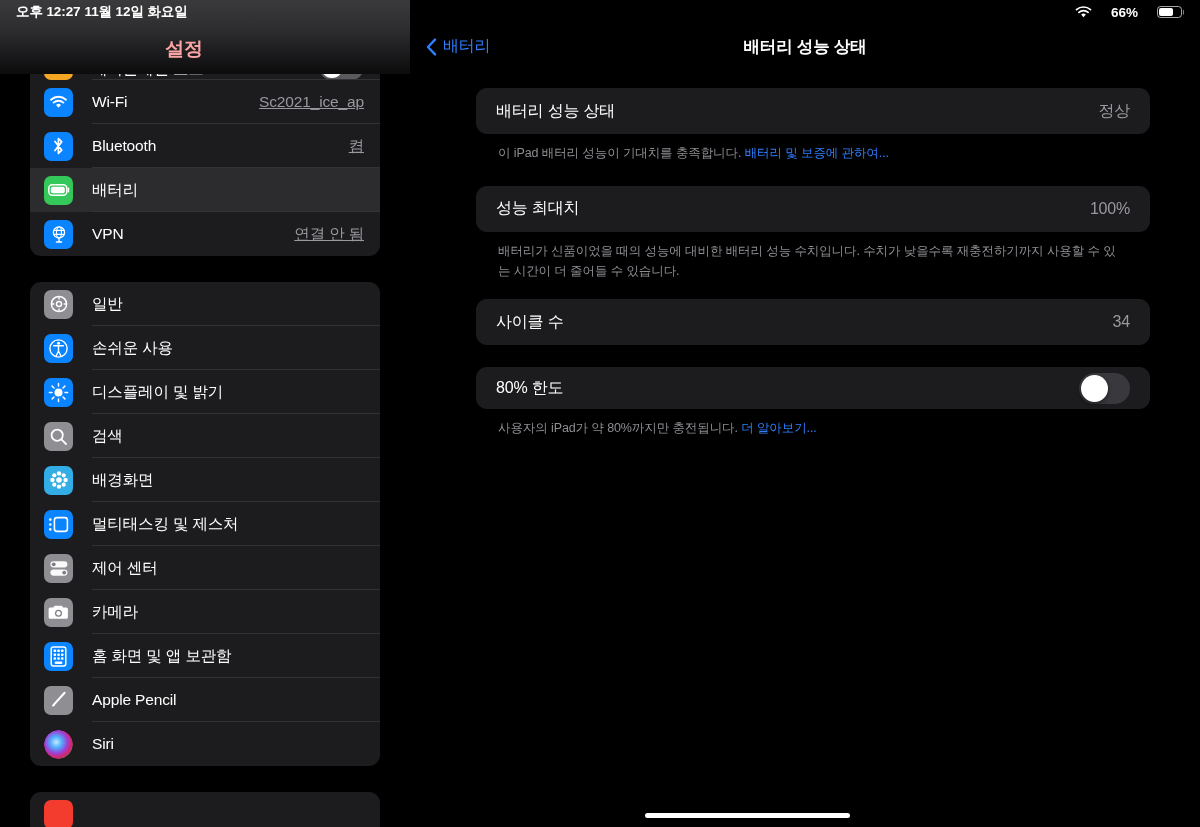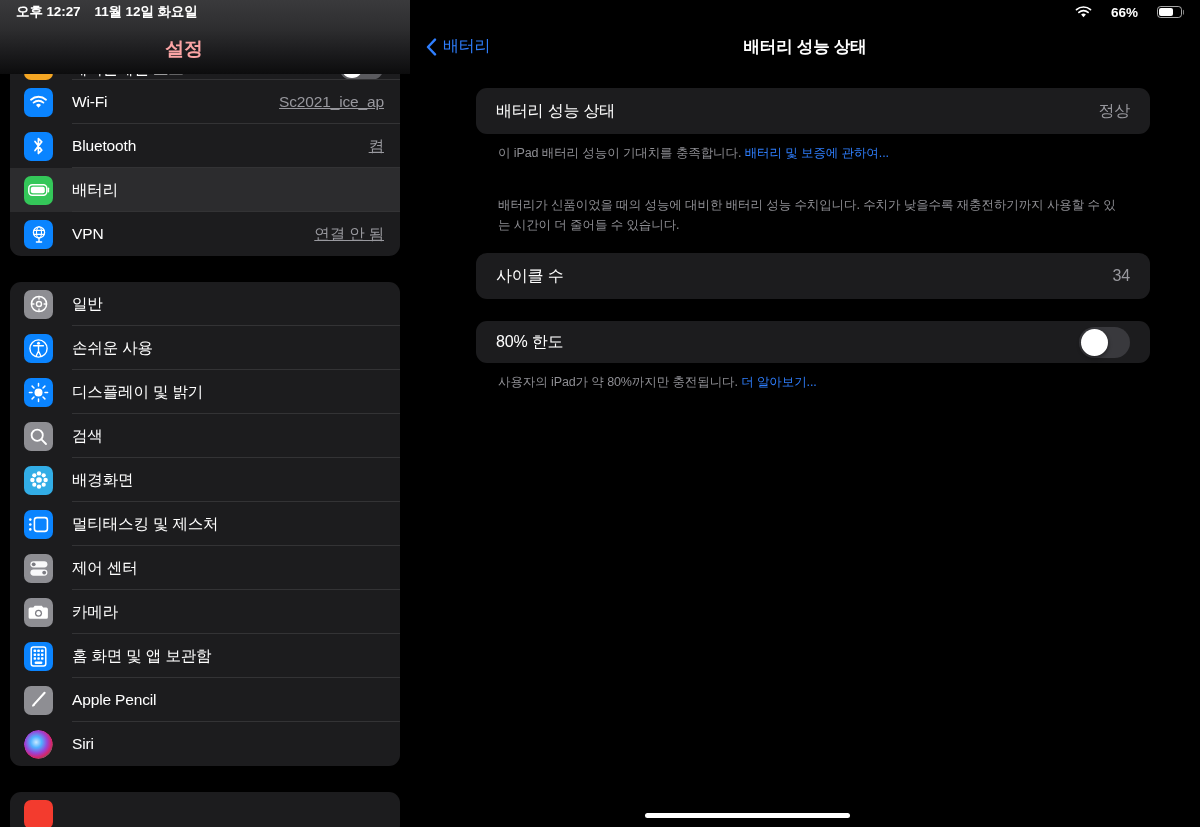--- a/index.html
+++ b/index.html
@@ -30,21 +30,21 @@
     display: flex;
     align-items: center;
     justify-content: space-between;
     padding: 0 18px 0 16px;
     z-index: 50;
     pointer-events: none;
   }
   .status-left {
     display: flex;
     align-items: center;
-    gap: 14px;
+    gap: 4px;
     font-size: 13.5px;
     font-weight: bold;
     color: #fff;
     letter-spacing: -0.1px;
   }
   .status-right {
     display: flex;
     align-items: center;
     gap: 19px;
     font-size: 13.5px;
@@ -107,21 +107,21 @@
     color: #fca5a5;
     z-index: 6;
     letter-spacing: -0.2px;
     margin-left: 10px;
   }
   .sidebar-scroll {
     position: absolute;
     top: 0; left: 0;
     width: 410px;
     height: 827px;
-    padding: 0 10px;
+    padding: 0 30px;
     z-index: 2;
   }
 
   .group {
     background: #1c1c1e;
     border-radius: 11px;
     overflow: hidden;
   }
   .group.g1 { margin-top: 58px; }
   .group.g2 { margin-top: 26px; }
@@ -591,20 +591,27 @@
           <span class="card-value">정상</span>
 
         </div>
       </div>
       <div class="footnote">
         <span>이 iPad 배터리 성능이 기대치를 충족합니다. </span><span class="link">배터리 및 보증에 관하여...</span>
       </div>
 
       <div class="gap-22"></div>
 
+      <div class="card">
+        <div class="card-row">
+          <span class="card-label">성능 최대치</span>
+          <span class="card-value">100%</span>
+
+        </div>
+      </div>
       <div class="footnote">
         <span>배터리가 신품이었을 때의 성능에 대비한 배터리 성능 수치입니다. 수치가 낮을수록 재충전하기까지 사용할 수 있는 시간이 더 줄어들 수 있습니다.</span>
       </div>
 
       <div class="gap-18"></div>
 
       <div class="card">
         <div class="card-row">
           <span class="card-label">사이클 수</span>
           <span class="card-value">34</span>

